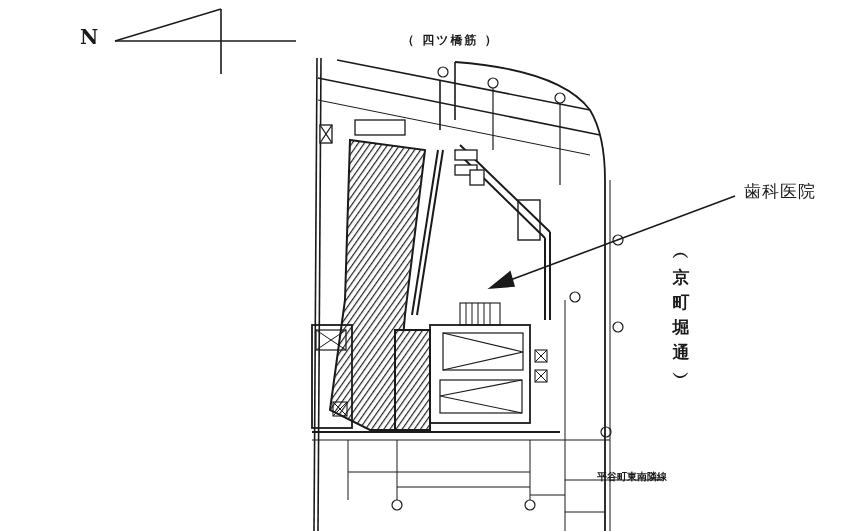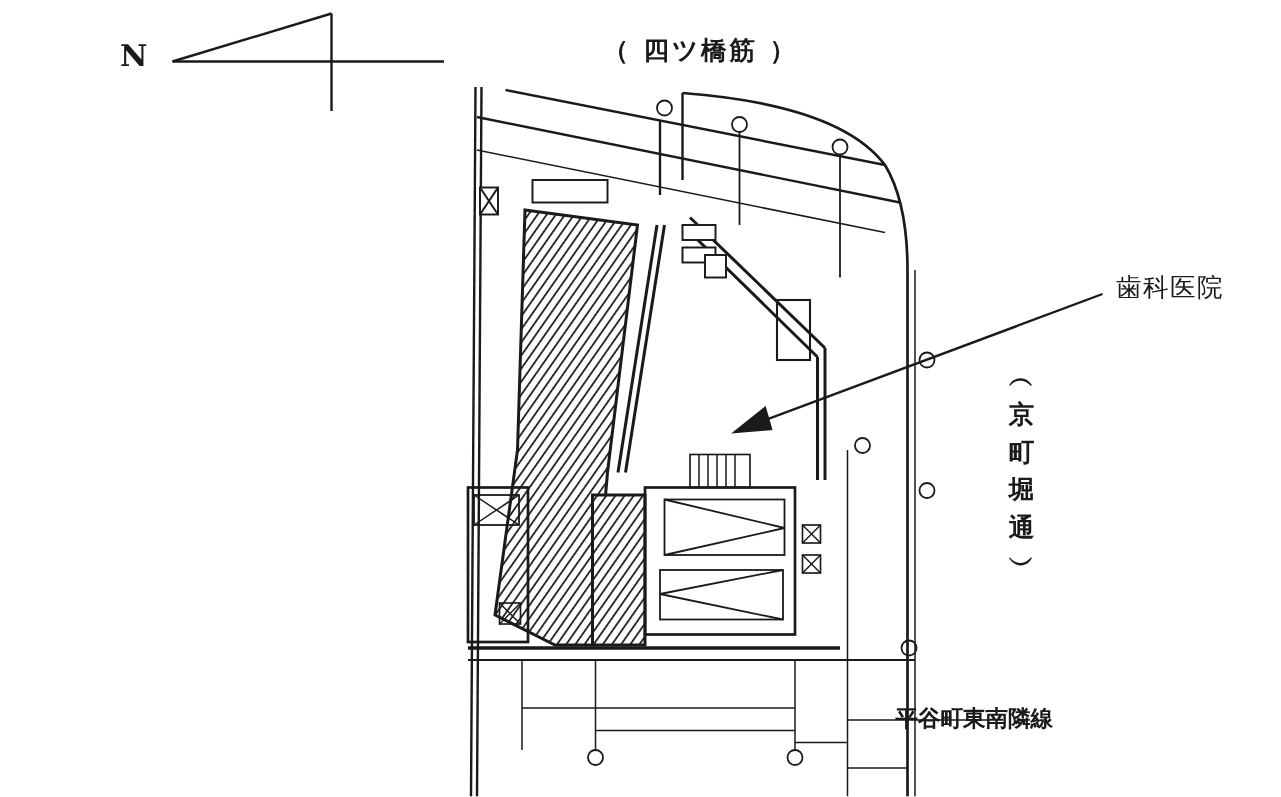--- a/index.html
+++ b/index.html
@@ -1,26 +1,26 @@
 <!DOCTYPE html>
 <html><head>
 <meta charset="utf-8">
 <style>
   html, body { margin: 0; padding: 0; background: #ffffff; }
   body { width: 854px; height: 531px; position: relative; overflow: hidden;
          font-family: "DejaVu Sans", sans-serif; color: #1a1a1a; }
   .abs { position: absolute; }
   .north-label { left: 80px; top: 25px; font-family: "DejaVu Serif", serif;
                  font-weight: bold; font-size: 20px; }
-  .street-top { left: 402px; top: 22px; font-size: 17px; font-weight: bold; letter-spacing: 2px; }
+  .street-top { left: 402px; top: 32px; font-size: 12px; font-weight: bold; letter-spacing: 2px; }
   .clinic-label { left: 744px; top: 180px; font-size: 17px; font-weight: normal; letter-spacing: 1px; }
   .street-right { left: 670px; top: 240px; width: 22px; font-size: 17px; font-weight: bold;
                   line-height: 25px; text-align: center; }
   .street-right span { display: block; }
-  .bottom-label { left: 597px; top: 470px; font-size: 15px; font-weight: bold; letter-spacing: 0px; }
+  .bottom-label { left: 597px; top: 470px; font-size: 10px; font-weight: bold; letter-spacing: 0px; }
   svg { position: absolute; left: 0; top: 0; }
 </style>
 </head>
 <body>
 
 <svg width="854" height="531" viewBox="0 0 854 531">
   <defs>
     <pattern id="hatch" patternUnits="userSpaceOnUse" width="5" height="5" patternTransform="rotate(35)">
       <rect width="5" height="5" fill="#ffffff"></rect>
       <line x1="0" y1="0" x2="0" y2="5" stroke="#222" stroke-width="2.4"></line>

